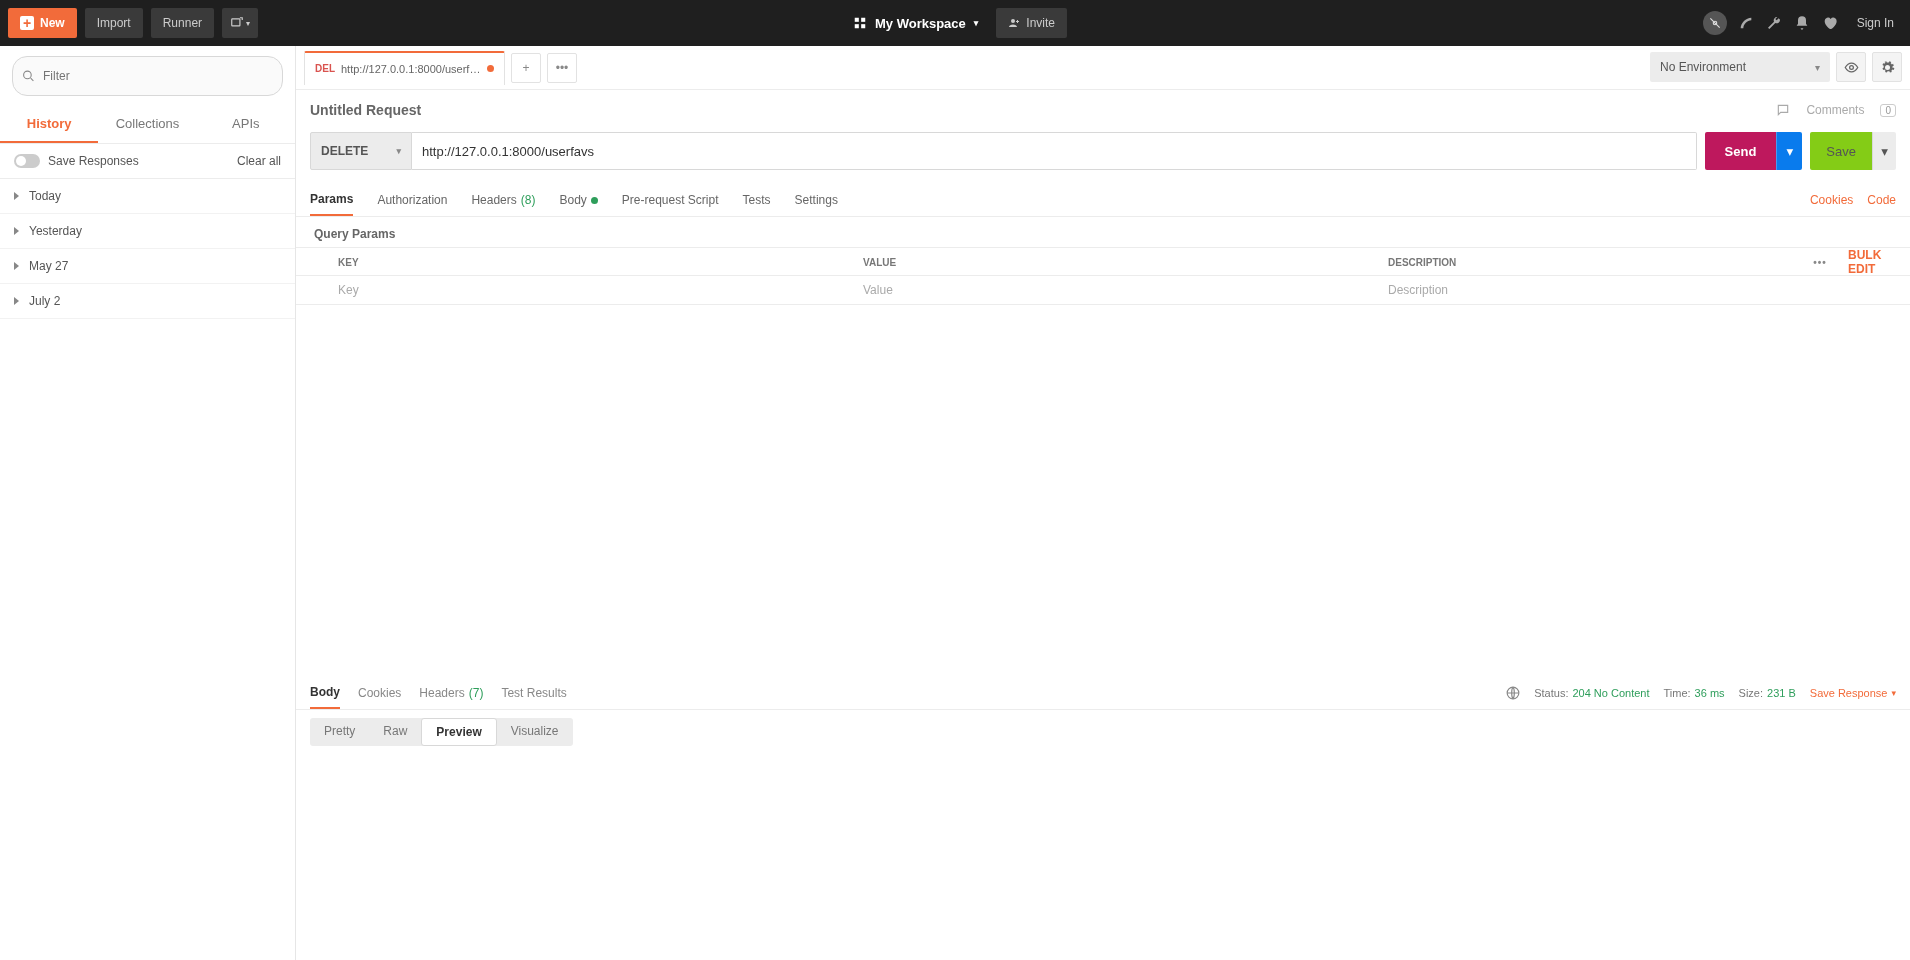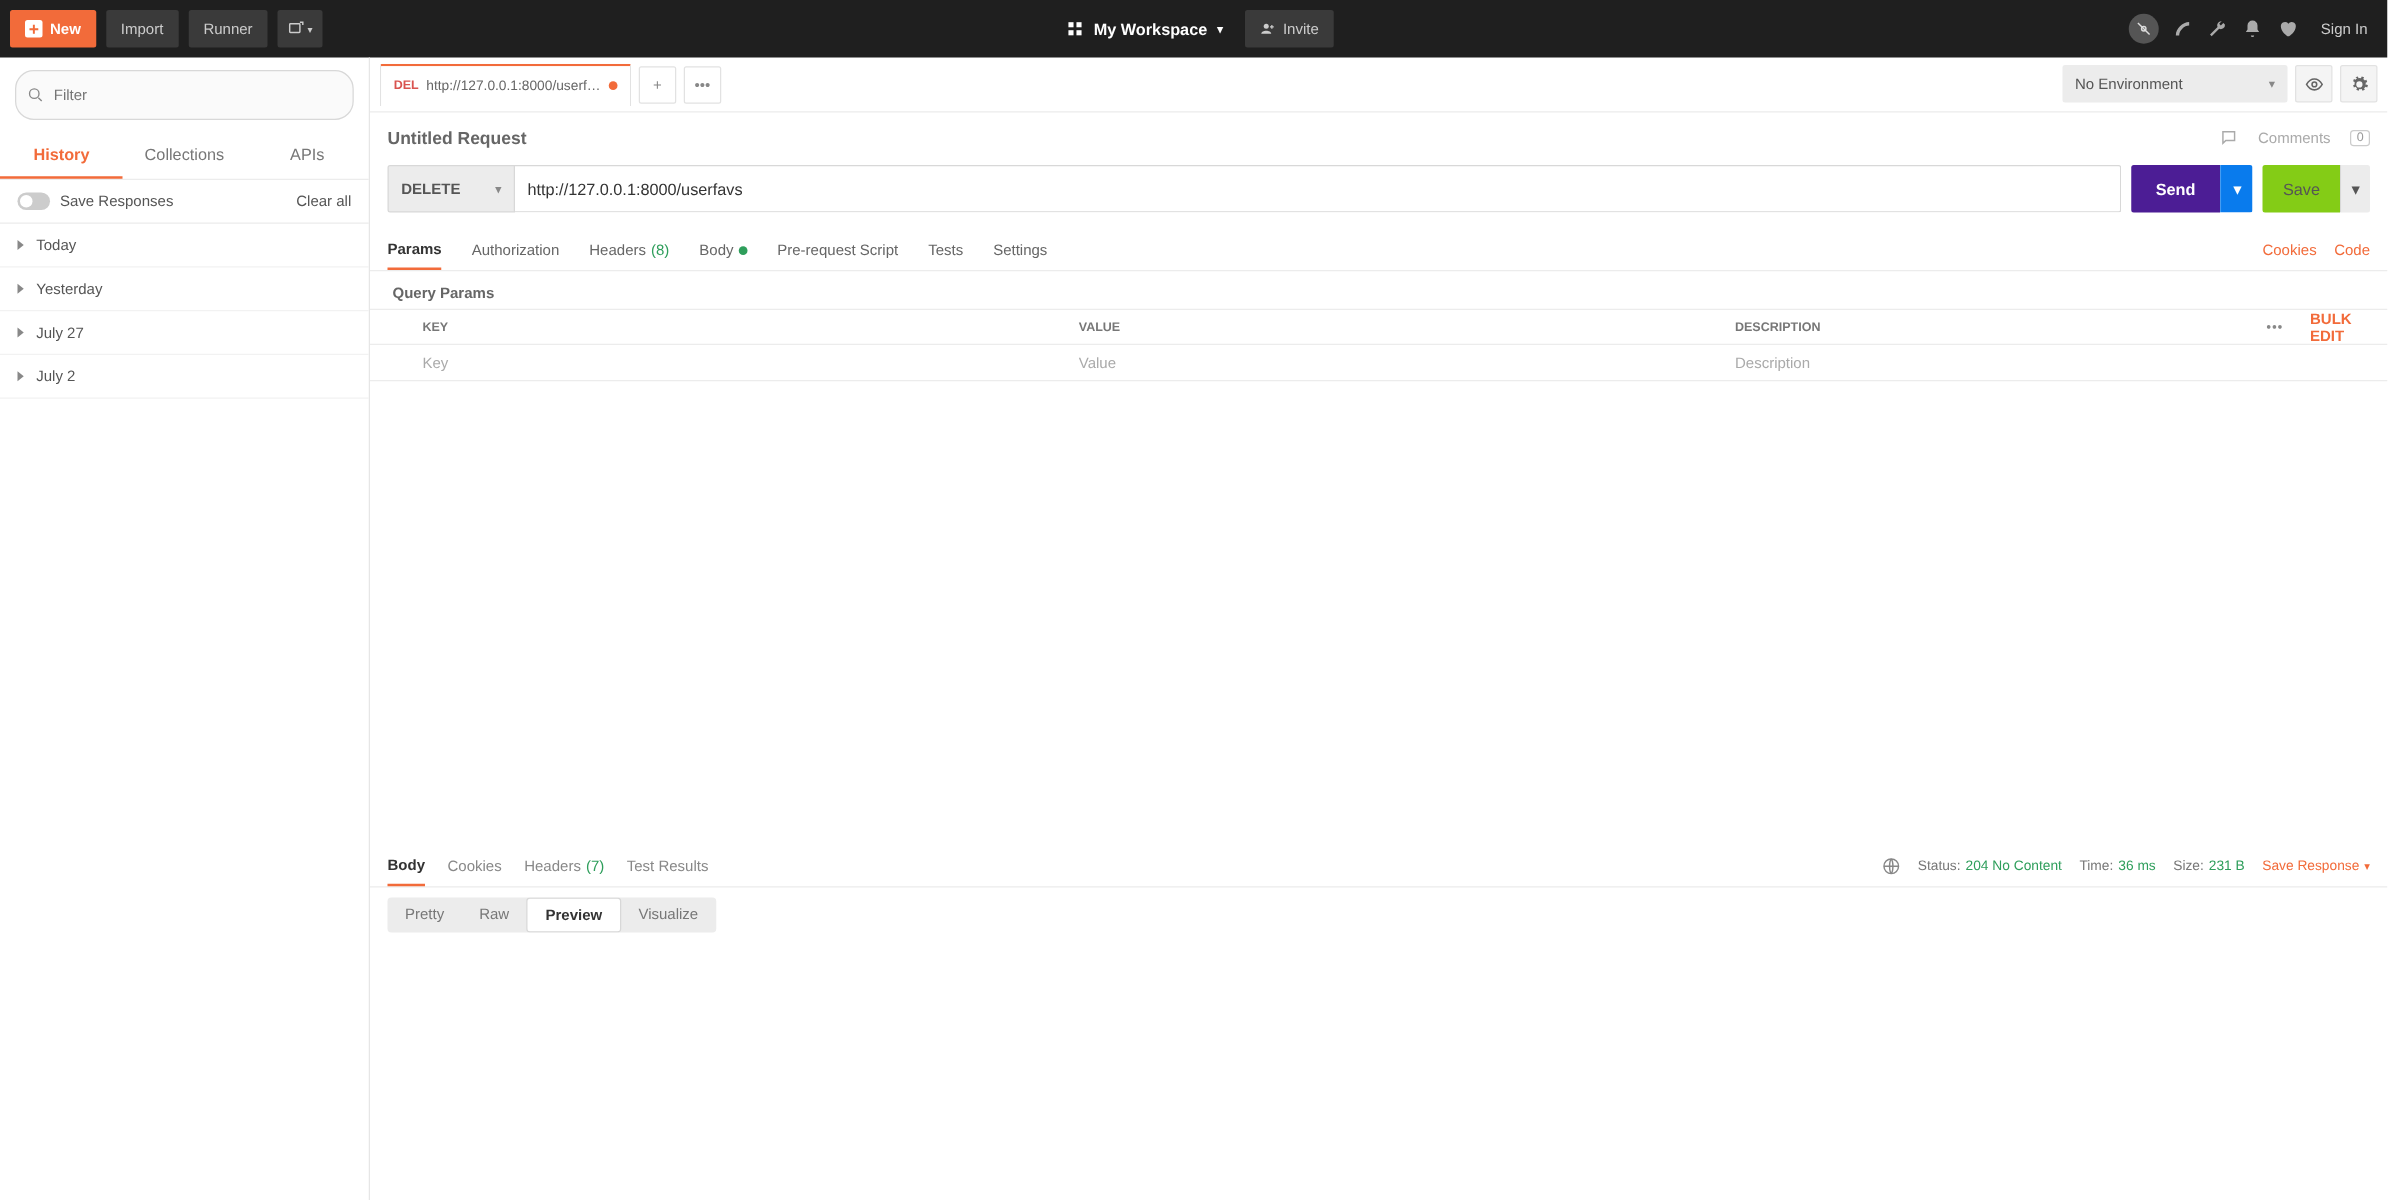--- a/index.html
+++ b/index.html
@@ -54,21 +54,21 @@
 
 .title-row { display: flex; align-items: center; justify-content: space-between; padding: 12px 14px 6px; }
 .req-title { color: #666; font-weight: 600; font-size: 14px; }
 .comments-btn { color: #aaa; display: flex; align-items: center; gap: 16px; cursor: pointer; font-size: 12px; }
 .badge-0 { border: 1px solid #ccc; border-radius: 3px; padding: 0 4px; font-size: 10px; color: #999; }
 
 .url-row { display: flex; gap: 8px; padding: 8px 14px; align-items: stretch; }
 .method-select { width: 102px; background: #ececec; border: 1px solid #d8d8d8; border-radius: 2px 0 0 2px; display: flex; align-items: center; justify-content: space-between; padding: 0 10px; font-weight: 600; color: #555; cursor: pointer; font-size: 12px; }
 .url-input { flex: 1; border: 1px solid #d8d8d8; border-left: none; border-radius: 0 2px 2px 0; padding: 0 10px; font-size: 13px; color: #333; height: 38px; margin-left: -8px; }
 .send-group { display: flex; }
-.btn-send { background: #4c1d95; color: #fff; border: none; height: 38px; padding: 0 20px; border-radius: 2px 0 0 2px; font-weight: 600; cursor: pointer; font-size: 13px; }
+.btn-send { background: #be185d; color: #fff; border: none; height: 38px; padding: 0 20px; border-radius: 2px 0 0 2px; font-weight: 600; cursor: pointer; font-size: 13px; }
 .btn-send-dd { background: #097bed; color: #fff; border: none; border-left: 1px solid rgba(255,255,255,0.25); height: 38px; width: 26px; border-radius: 0 2px 2px 0; cursor: pointer; }
 .save-group { display: flex; }
 .btn-save { background: #84cc16; color: #555; border: none; height: 38px; padding: 0 16px; border-radius: 2px 0 0 2px; cursor: pointer; font-size: 13px; }
 .btn-save-dd { background: #ececec; color: #555; border: none; border-left: 1px solid #d8d8d8; height: 38px; width: 24px; border-radius: 0 2px 2px 0; cursor: pointer; }
 
 .req-tabs { display: flex; gap: 24px; padding: 6px 14px 0; border-bottom: 1px solid #ececec; align-items: center; }
 .rtab { padding: 8px 0; color: #666; cursor: pointer; font-size: 12px; display: flex; align-items: center; gap: 4px; }
 .rtab.active { color: #333; font-weight: 600; border-bottom: 2px solid #f26b3a; }
 .count-green { color: #2e9e5b; }
 .dot-green { width: 7px; height: 7px; border-radius: 50%; background: #2e9e5b; display: inline-block; }
@@ -204,21 +204,21 @@
     <div class="hist-item">
       <span class="caret-right"></span>
       <span>Today</span>
     </div>
     <div class="hist-item">
       <span class="caret-right"></span>
       <span>Yesterday</span>
     </div>
     <div class="hist-item">
       <span class="caret-right"></span>
-      <span>July 27</span>
+      <span>May 27</span>
     </div>
     <div class="hist-item">
       <span class="caret-right"></span>
       <span>July 2</span>
     </div>
   </div>
 
   <div class="main">
     <div class="tab-row">
       <div class="req-tab">

